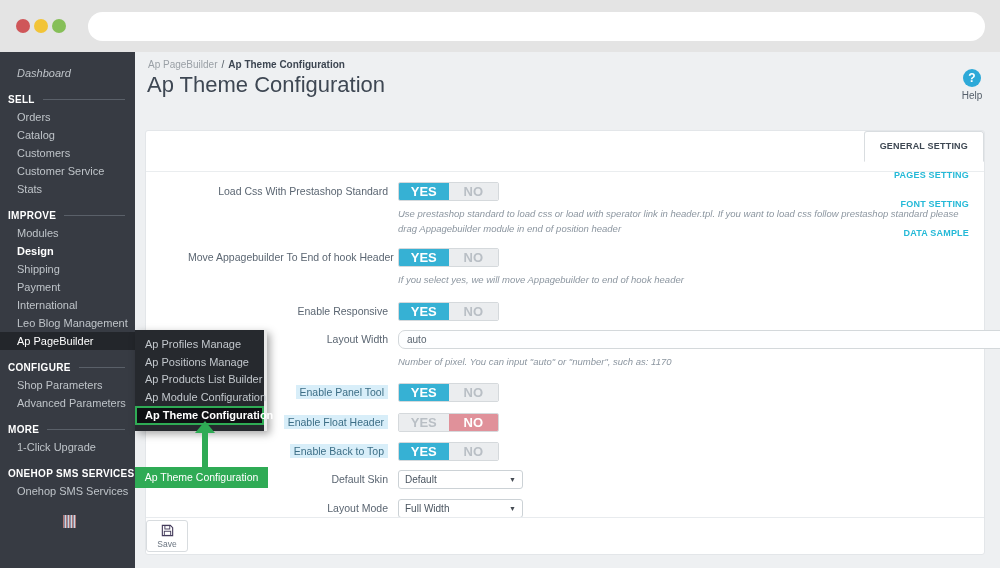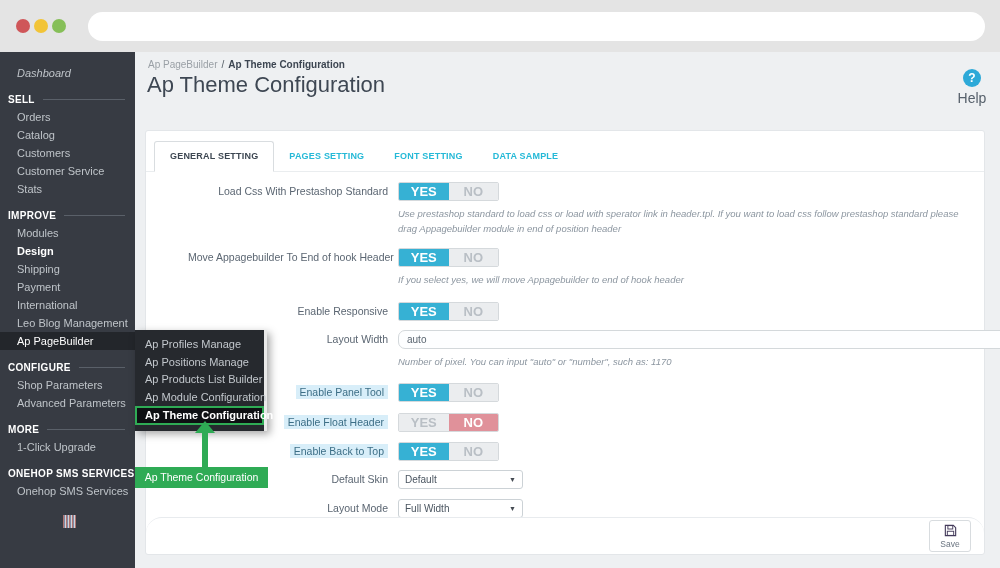--- a/index.html
+++ b/index.html
@@ -36,25 +36,25 @@
   .callout { position:absolute; left:135px; top:467px; width:133px; height:21px; line-height:21px; background:#2fab55; color:#ffffff; font-size:10.5px; text-align:center; z-index:21; }
 
   
   .main-header { position:absolute; left:135px; top:52px; right:0; height:78px; }
   .breadcrumb { position:absolute; left:13px; top:7px; font-size:10px; color:#9aa0a6; }
   .breadcrumb .sep { color:#565f68; margin:0 4px; }
   .breadcrumb .current { color:#3d4652; font-weight:bold; }
   .page-title { position:absolute; left:12px; top:20px; font-size:22px; font-weight:400; color:#3e4753; }
   .help { position:absolute; right:8px; top:16px; width:40px; text-align:center; cursor:pointer; }
   .help-icon { display:inline-block; width:18px; height:18px; line-height:18px; border-radius:50%; background:#2da9d8; color:#fff; font-size:12px; font-weight:bold; text-align:center; }
-  .help-label { margin-top:3px; font-size:14px; color:#56606b; }
+  .help-label { margin-top:3px; font-size:10px; color:#56606b; }
 
   
   .panel { position:absolute; left:145px; top:130px; width:840px; height:425px; background:#ffffff; border:1px solid #e3e6e9; border-radius:3px; }
-  .tabs { display:flex; align-items:flex-end; height:41px; border-bottom:1px solid #eaedef; padding-left:8px; }
+  .tabs { display:flex; align-items:flex-end; height:41px; border-bottom:1px solid #eaedef; padding-left:8px;flex-direction:column; }
   .tab { padding:9px 15px 10px; font-size:9px; font-weight:bold; letter-spacing:.2px; color:#25b9d7; cursor:pointer; white-space:nowrap; }
   .tab.active { background:#ffffff; border:1px solid #d9dde0; border-bottom:1px solid #ffffff; border-radius:3px 3px 0 0; margin-bottom:-1px; color:#3d4752; }
 
   .form { padding:10px 15px 0 0;margin-left:42px; }
   .frow { display:flex; }
   .flabel { width:210px; flex:none; text-align:right; padding-right:10px; font-size:10.5px; color:#5b6672; line-height:18px; white-space:nowrap; }
   .flabel .hl { background:#d8eef9; color:#3c6e86; padding:1px 4px; }
   .fctrl { flex:1; }
 
   .toggle { display:flex; width:101px; border:1px solid #d5d9dc; border-radius:2px; overflow:hidden; cursor:pointer; }
@@ -64,21 +64,21 @@
   .seg.on-red { background:#e0919a; color:#ffffff; }
 
   .helper { font-style:italic; font-size:9.5px; color:#8c96a0; line-height:1.6; margin-top:5px; max-width:615px; }
 
   .text-input { width:612px; height:19px; line-height:17px; border:1px solid #d3d8db; border-radius:7px; background:#fdfeff; padding-left:8px; font-size:10px; color:#5a6570; }
   .select { display:flex; justify-content:space-between; align-items:center; width:125px; height:19px; border:1px solid #ccd2d6; border-radius:3px; background:#ffffff; padding:0 6px; font-size:10px; color:#4a5560; cursor:pointer; }
   .select .arrow { font-size:7px; color:#444a52; }
 
   .mb12{margin-bottom:12px}.mb14{margin-bottom:14px}.mb9{margin-bottom:9px}.mb11{margin-bottom:11px}.mb10{margin-bottom:10px}
 
-  .panel-footer { position:absolute; left:0; bottom:0; width:100%; height:37px; border-top:1px solid #e8ebee; display:flex; justify-content:flex-end; align-items:center; padding-right:13px;border-radius:16px; }
+  .panel-footer { position:absolute; left:0; bottom:0; width:100%; height:37px; border-top:1px solid #e8ebee; display:flex; justify-content:flex-start; align-items:center; padding-right:13px; }
   .save-btn { width:42px; height:32px; border:1px solid #d8dcdf; border-radius:3px; background:#ffffff; display:flex; flex-direction:column; align-items:center; justify-content:center; cursor:pointer; }
   .save-btn .save-label { font-size:8.5px; color:#6a7480; margin-top:1px; }
 </style>
 </head>
 <body>
 
 <div class="screen">
 
   <div class="chrome">
     <span class="dot red"></span>

